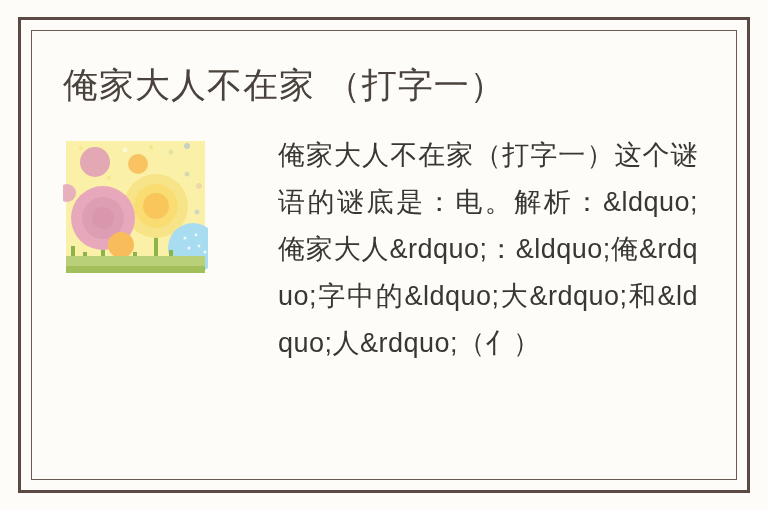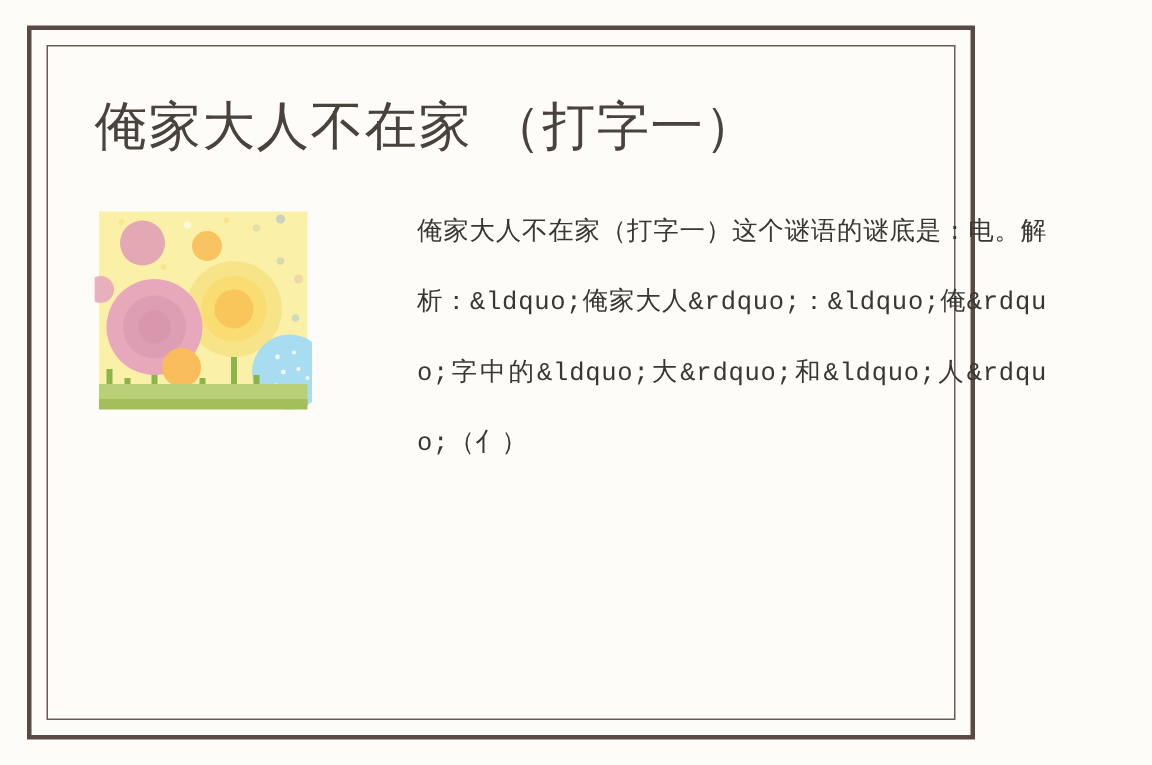--- a/index.html
+++ b/index.html
@@ -20,21 +20,21 @@
     height: 510px;
     background: #fdfcf8;
     box-sizing: border-box;
   }
 
   
   .frame-outer {
     position: absolute;
     left: 18px;
     top: 17px;
-    width: 632px;
+    width: 732px;
     height: 476px;
     border: 3px solid #5b4a44;
     box-sizing: border-box;
     background: #fdfcf8;
     padding-left: 48px;
   }
   
   .frame-inner {
     position: absolute;
     left: 10px;
@@ -87,22 +87,22 @@
     display: block;
     width: 145px;
     height: 145px;
   }
 
   .prose {
     position: absolute;
     left: 215px;
     top: -6px;
     width: 420px;
-    font-family: Liberation Mono, monospace;
-    font-size: 17px;
+    font-family: Liberation Sans, sans-serif;
+    font-size: 27px;
     line-height: 47px;
     color: #3a3632;
     letter-spacing: 0.5px;
     word-break: break-all;
     text-align: justify;
   }
 </style>
 </head>
 <body>
 

